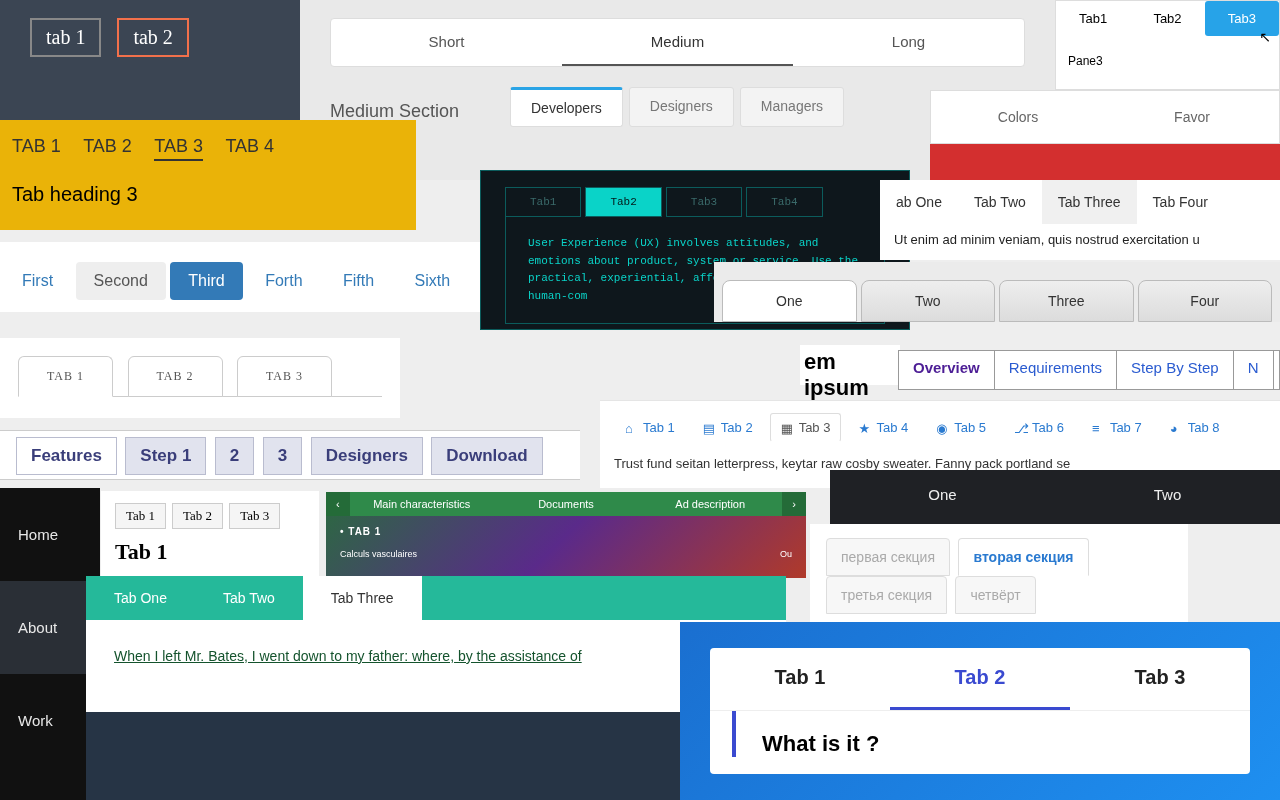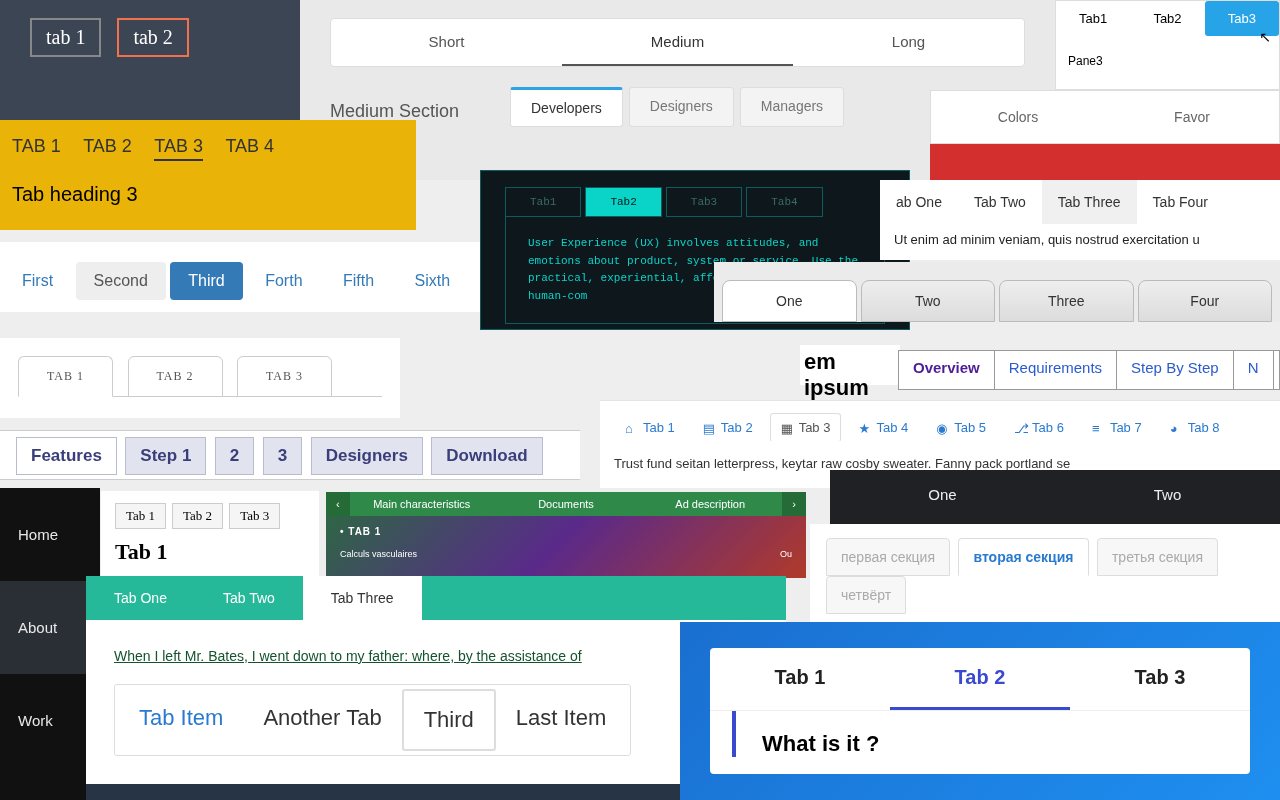--- a/index.html
+++ b/index.html
@@ -112,21 +112,21 @@
 #Q .tab { padding:6px 10px; font-size:13px; color:#2a7ad0; display:flex; align-items:center; gap:5px; border:1px solid transparent; border-radius:3px;}
 #Q .tab.active { border-color:#ddd; background:#fff; color:#555; border-bottom-color:#fff;}
 #Q .icon { width:13px; height:13px; display:inline-block; }
 #Q p { margin-top:14px; font-size:13px; color:#333; }
 
 
 #R { left:830px; top:470px; width:450px; height:54px; background:#1f2125; display:flex; }
 #R .tab { flex:1; text-align:center; padding:16px; color:#eee; font-size:15px; }
 
 
-#S { left:810px; top:524px; width:470px; height:100px; background:#fff; padding:14px 16px;}
+#S { left:810px; top:524px; width:378px; height:100px; background:#fff; padding:14px 16px;}
 #S .tab { display:inline-block; padding:10px 14px; border:1px solid #ddd; border-radius:4px 4px 0 0; font-size:14px; color:#aaa; margin-right:4px; background:#f7f7f7;}
 #S .tab.active { color:#2a7ad0; font-weight:bold; background:#fff; border-bottom-color:#fff;}
 #S p { margin-top:20px; font-size:14px; color:#222;}
 
 
 #T { left:86px; top:576px; width:700px; height:224px; background:#263445; }
 #T .bar { display:flex; background:#25b99a; }
 #T .tab { padding:14px 28px; color:#fff; font-size:14px; }
 #T .tab.active { background:#fff; color:#333; }
 #T .body { background:#fff; padding:28px 28px; }
@@ -336,26 +336,20 @@
 </div>
 
 <div id="T" class="panel">
   <div class="bar">
     <div class="tab">Tab One</div>
     <div class="tab">Tab Two</div>
     <div class="tab active">Tab Three</div>
   </div>
   <div class="body">
     <p>When I left Mr. Bates, I went down to my father: where, by the assistance of </p>
-    <div class="inner">
-      <div class="it blue">Tab Item</div>
-      <div class="it">Another Tab</div>
-      <div class="it sel">Third</div>
-      <div class="it">Last Item</div>
-    </div>
   </div>
 </div>
 
 <div id="U" class="panel">
   <div class="card">
     <div class="tabs">
       <div class="tab">Tab 1</div>
       <div class="tab active">Tab 2</div>
       <div class="tab">Tab 3</div>
     </div>

